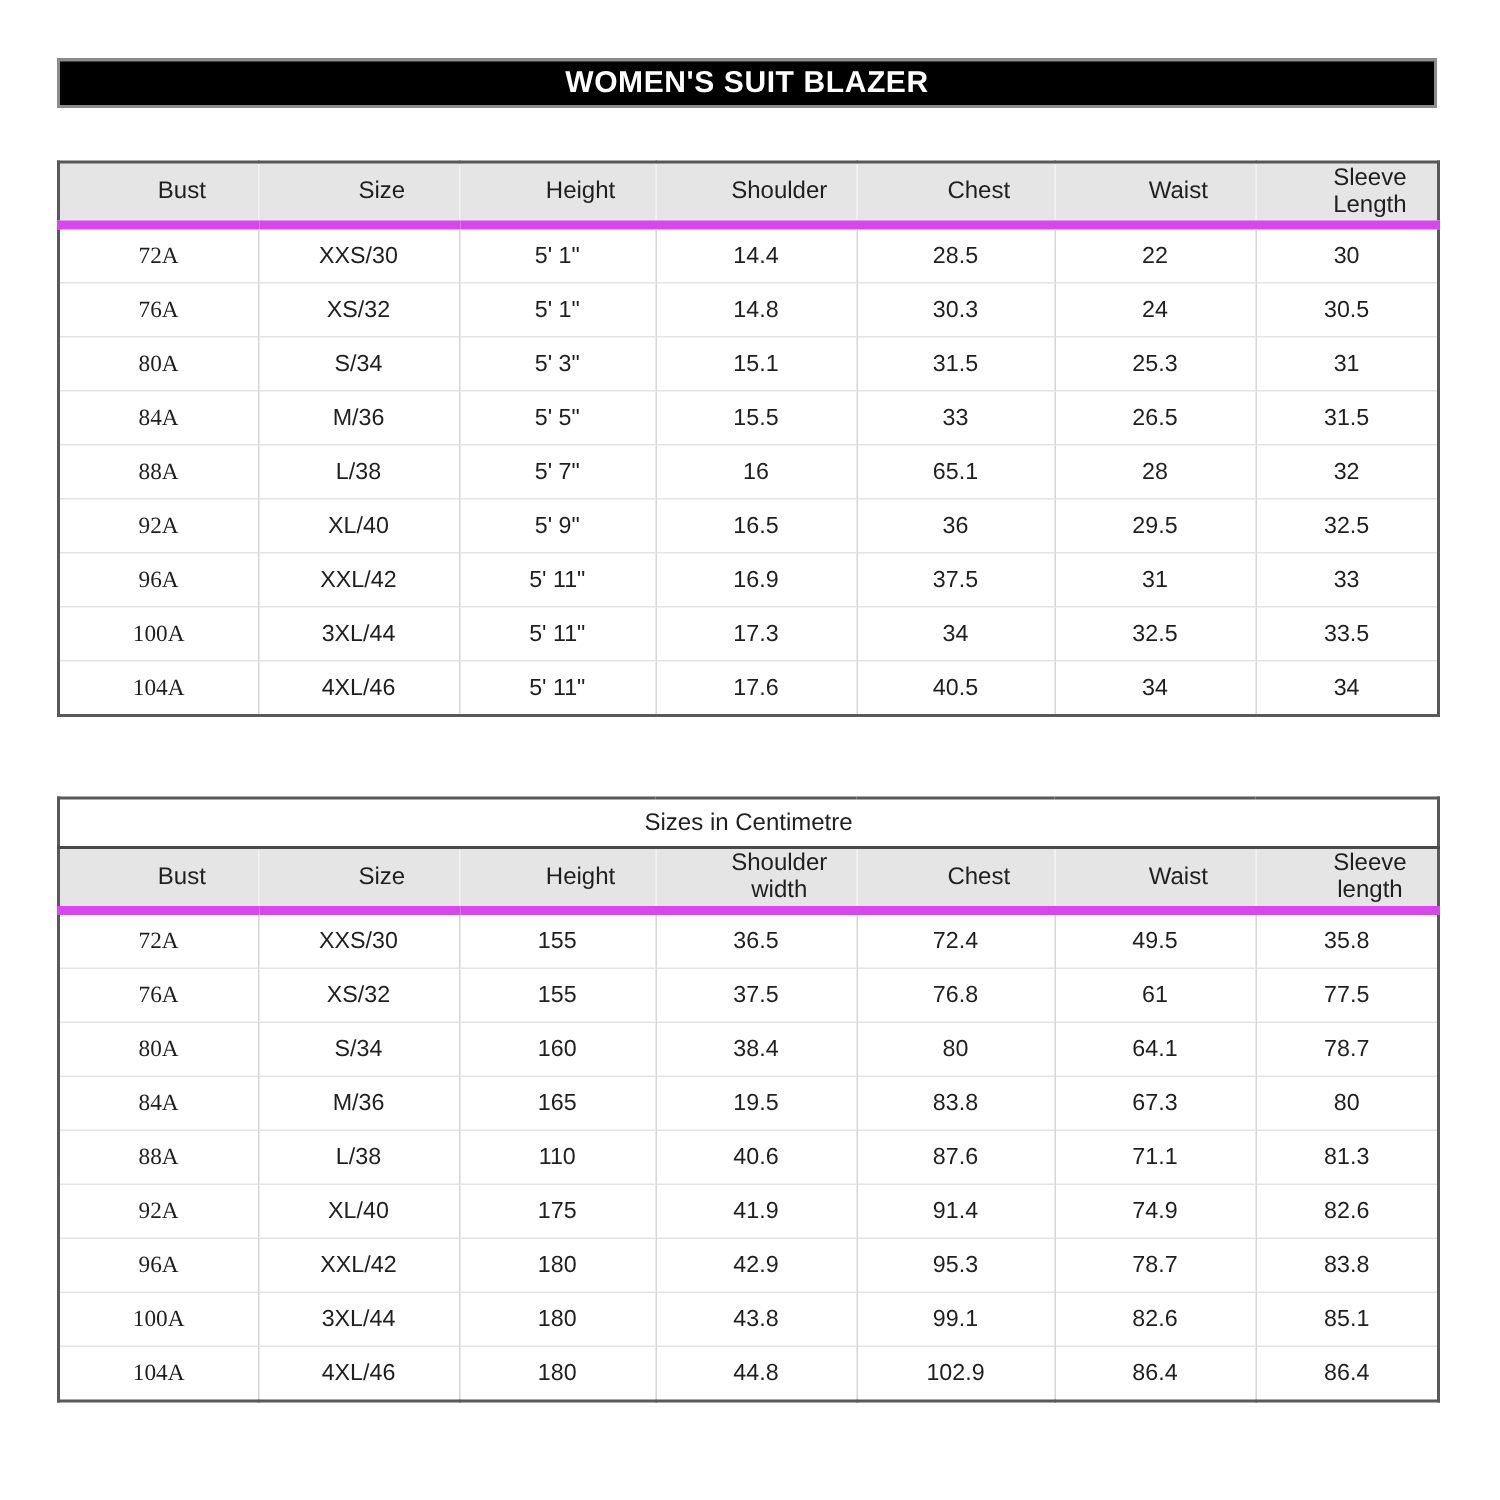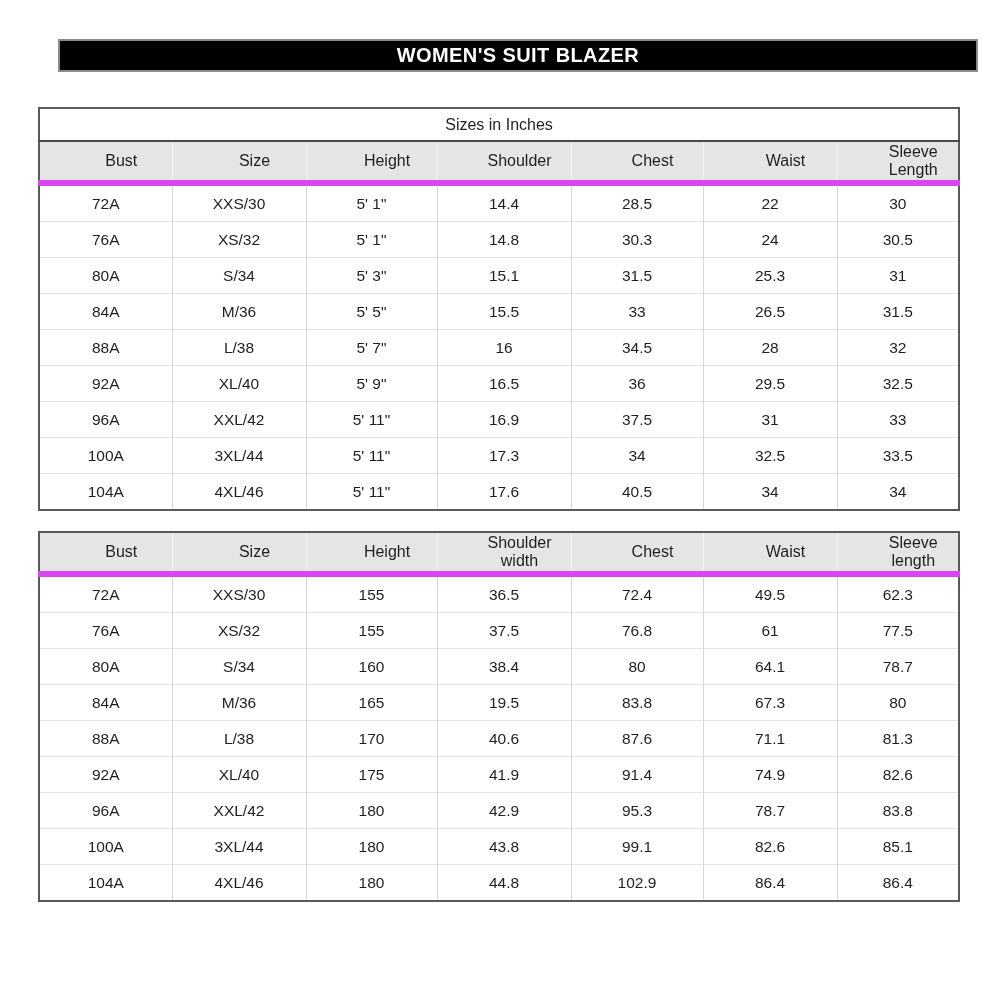--- a/index.html
+++ b/index.html
@@ -23,21 +23,20 @@
     height: 29px;
     background: #000000;
     border: 2px solid #8c8c8c;
     color: #ffffff;
     font-size: 20px;
     font-weight: bold;
     letter-spacing: 0.4px;
     display: flex;
     align-items: center;
     justify-content: center;
-    margin-left: 20px;
   }
   table.size-table {
     position: absolute;
     left: 38px;
     width: 920px;
     border-collapse: collapse;
     table-layout: fixed;
     border: 2px solid #595959;
     font-size: 15.5px;
   }
@@ -65,169 +64,169 @@
   }
   tr.header-row th:first-child { border-left: none; }
   table.size-table td {
     height: 33px;
     text-align: center;
     vertical-align: middle;
     border-left: 1px solid #d6d6d6;
     border-top: 1px solid #e4e4e4;
     background: #ffffff;
   }
-  table.size-table td:first-child { border-left: none; }
+  table.size-table td:first-child { border-left: none; font-family: Liberation Serif, serif; }
   table.size-table tbody tr:first-child td { border-top: none; }
 </style>
 </head>
 <body>
 
 <div class="canvas">
 
   <div class="title-bar">WOMEN'S SUIT BLAZER</div>
 
   <table class="size-table inches">
-    <colgroup>
-      <col style="width:133px">
-        <col style="width:134px">
-        <col style="width:131px">
-      <col style="width:134px">
-        <col style="width:132px">
-        <col style="width:134px">
-      <col style="width:122px">
-    </colgroup>
-    <thead>
-      <tr>
-        <th class="caption-cell" colspan="7">Sizes in Inches</th>
-      </tr>
-      <tr class="header-row">
-          <th>Bust</th>
-          <th>Size</th>
-          <th>Height</th>
-          <th>Shoulder</th>
-          <th>Chest</th>
-          <th>Waist</th>
-          <th>Sleeve Length</th>
-        </tr>
-    </thead>
-    <tbody>
-        <tr>
-          <td>72A</td>
-          <td>XXS/30</td>
-          <td>5' 1"</td>
-          <td>14.4</td>
-          <td>28.5</td>
-          <td>22</td>
-          <td>30</td>
-        </tr>
-        <tr>
-          <td>76A</td>
-          <td>XS/32</td>
-          <td>5' 1"</td>
-          <td>14.8</td>
-          <td>30.3</td>
-          <td>24</td>
-          <td>30.5</td>
-        </tr>
-        <tr>
-          <td>80A</td>
-          <td>S/34</td>
-          <td>5' 3"</td>
-          <td>15.1</td>
-          <td>31.5</td>
-          <td>25.3</td>
-          <td>31</td>
-        </tr>
-        <tr>
-          <td>84A</td>
-          <td>M/36</td>
-          <td>5' 5"</td>
-          <td>15.5</td>
-          <td>33</td>
-          <td>26.5</td>
-          <td>31.5</td>
-        </tr>
-        <tr>
-          <td>88A</td>
-          <td>L/38</td>
-          <td>5' 7"</td>
-          <td>16</td>
-          <td>34.5</td>
-          <td>28</td>
-          <td>32</td>
-        </tr>
-        <tr>
-          <td>92A</td>
-          <td>XL/40</td>
-          <td>5' 9"</td>
-          <td>16.5</td>
-          <td>36</td>
-          <td>29.5</td>
-          <td>32.5</td>
-        </tr>
-        <tr>
-          <td>96A</td>
-          <td>XXL/42</td>
-          <td>5' 11"</td>
-          <td>16.9</td>
-          <td>37.5</td>
-          <td>31</td>
-          <td>33</td>
-        </tr>
-        <tr>
-          <td>100A</td>
-          <td>3XL/44</td>
-          <td>5' 11"</td>
-          <td>17.3</td>
-          <td>34</td>
-          <td>32.5</td>
-          <td>33.5</td>
-        </tr>
-        <tr>
-          <td>104A</td>
-          <td>4XL/46</td>
-          <td>5' 11"</td>
-          <td>17.6</td>
-          <td>40.5</td>
-          <td>34</td>
-          <td>34</td>
-        </tr>
-      </tbody>
-  </table>
-
-  <table class="size-table cm">
     <colgroup>
       <col style="width:133px">
         <col style="width:134px">
         <col style="width:131px">
       <col style="width:134px">
         <col style="width:132px">
         <col style="width:134px">
       <col style="width:122px">
     </colgroup>
     <thead>
       <tr class="header-row">
           <th>Bust</th>
           <th>Size</th>
           <th>Height</th>
+          <th>Shoulder</th>
+          <th>Chest</th>
+          <th>Waist</th>
+          <th>Sleeve Length</th>
+        </tr>
+    </thead>
+    <tbody>
+        <tr>
+          <td>72A</td>
+          <td>XXS/30</td>
+          <td>5' 1"</td>
+          <td>14.4</td>
+          <td>28.5</td>
+          <td>22</td>
+          <td>30</td>
+        </tr>
+        <tr>
+          <td>76A</td>
+          <td>XS/32</td>
+          <td>5' 1"</td>
+          <td>14.8</td>
+          <td>30.3</td>
+          <td>24</td>
+          <td>30.5</td>
+        </tr>
+        <tr>
+          <td>80A</td>
+          <td>S/34</td>
+          <td>5' 3"</td>
+          <td>15.1</td>
+          <td>31.5</td>
+          <td>25.3</td>
+          <td>31</td>
+        </tr>
+        <tr>
+          <td>84A</td>
+          <td>M/36</td>
+          <td>5' 5"</td>
+          <td>15.5</td>
+          <td>33</td>
+          <td>26.5</td>
+          <td>31.5</td>
+        </tr>
+        <tr>
+          <td>88A</td>
+          <td>L/38</td>
+          <td>5' 7"</td>
+          <td>16</td>
+          <td>65.1</td>
+          <td>28</td>
+          <td>32</td>
+        </tr>
+        <tr>
+          <td>92A</td>
+          <td>XL/40</td>
+          <td>5' 9"</td>
+          <td>16.5</td>
+          <td>36</td>
+          <td>29.5</td>
+          <td>32.5</td>
+        </tr>
+        <tr>
+          <td>96A</td>
+          <td>XXL/42</td>
+          <td>5' 11"</td>
+          <td>16.9</td>
+          <td>37.5</td>
+          <td>31</td>
+          <td>33</td>
+        </tr>
+        <tr>
+          <td>100A</td>
+          <td>3XL/44</td>
+          <td>5' 11"</td>
+          <td>17.3</td>
+          <td>34</td>
+          <td>32.5</td>
+          <td>33.5</td>
+        </tr>
+        <tr>
+          <td>104A</td>
+          <td>4XL/46</td>
+          <td>5' 11"</td>
+          <td>17.6</td>
+          <td>40.5</td>
+          <td>34</td>
+          <td>34</td>
+        </tr>
+      </tbody>
+  </table>
+
+  <table class="size-table cm">
+    <colgroup>
+      <col style="width:133px">
+        <col style="width:134px">
+        <col style="width:131px">
+      <col style="width:134px">
+        <col style="width:132px">
+        <col style="width:134px">
+      <col style="width:122px">
+    </colgroup>
+    <thead>
+      <tr>
+        <th class="caption-cell" colspan="7">Sizes in Centimetre</th>
+      </tr>
+      <tr class="header-row">
+          <th>Bust</th>
+          <th>Size</th>
+          <th>Height</th>
           <th>Shoulder width</th>
           <th>Chest</th>
           <th>Waist</th>
           <th>Sleeve length</th>
         </tr>
     </thead>
     <tbody>
         <tr>
           <td>72A</td>
           <td>XXS/30</td>
           <td>155</td>
           <td>36.5</td>
           <td>72.4</td>
           <td>49.5</td>
-          <td>62.3</td>
+          <td>35.8</td>
         </tr>
         <tr>
           <td>76A</td>
           <td>XS/32</td>
           <td>155</td>
           <td>37.5</td>
           <td>76.8</td>
           <td>61</td>
           <td>77.5</td>
         </tr>
@@ -245,21 +244,21 @@
           <td>M/36</td>
           <td>165</td>
           <td>19.5</td>
           <td>83.8</td>
           <td>67.3</td>
           <td>80</td>
         </tr>
         <tr>
           <td>88A</td>
           <td>L/38</td>
-          <td>170</td>
+          <td>110</td>
           <td>40.6</td>
           <td>87.6</td>
           <td>71.1</td>
           <td>81.3</td>
         </tr>
         <tr>
           <td>92A</td>
           <td>XL/40</td>
           <td>175</td>
           <td>41.9</td>

